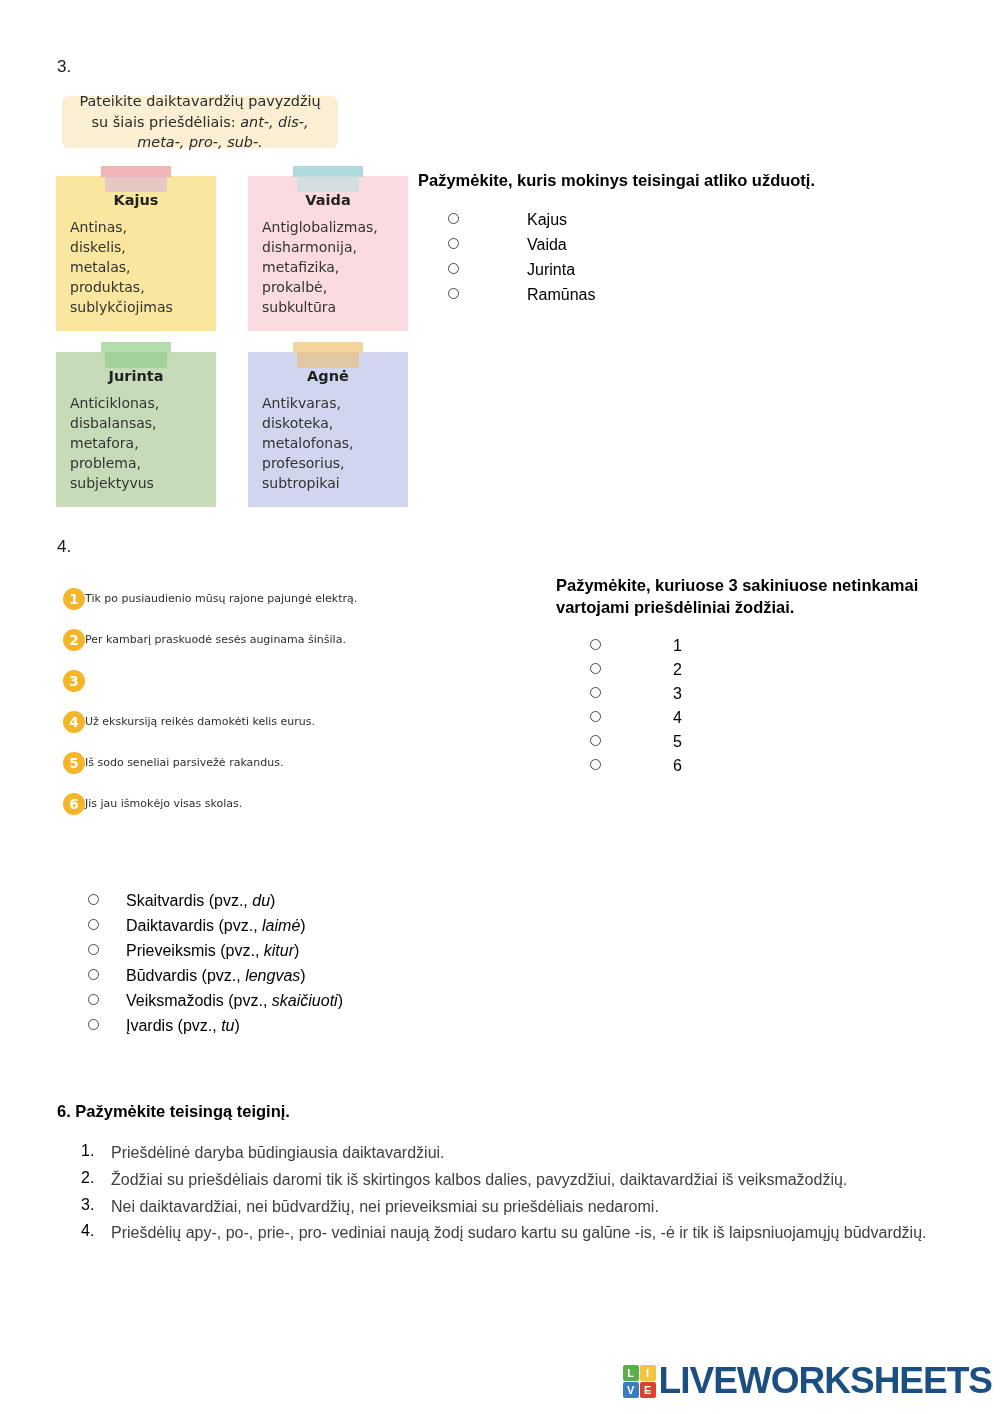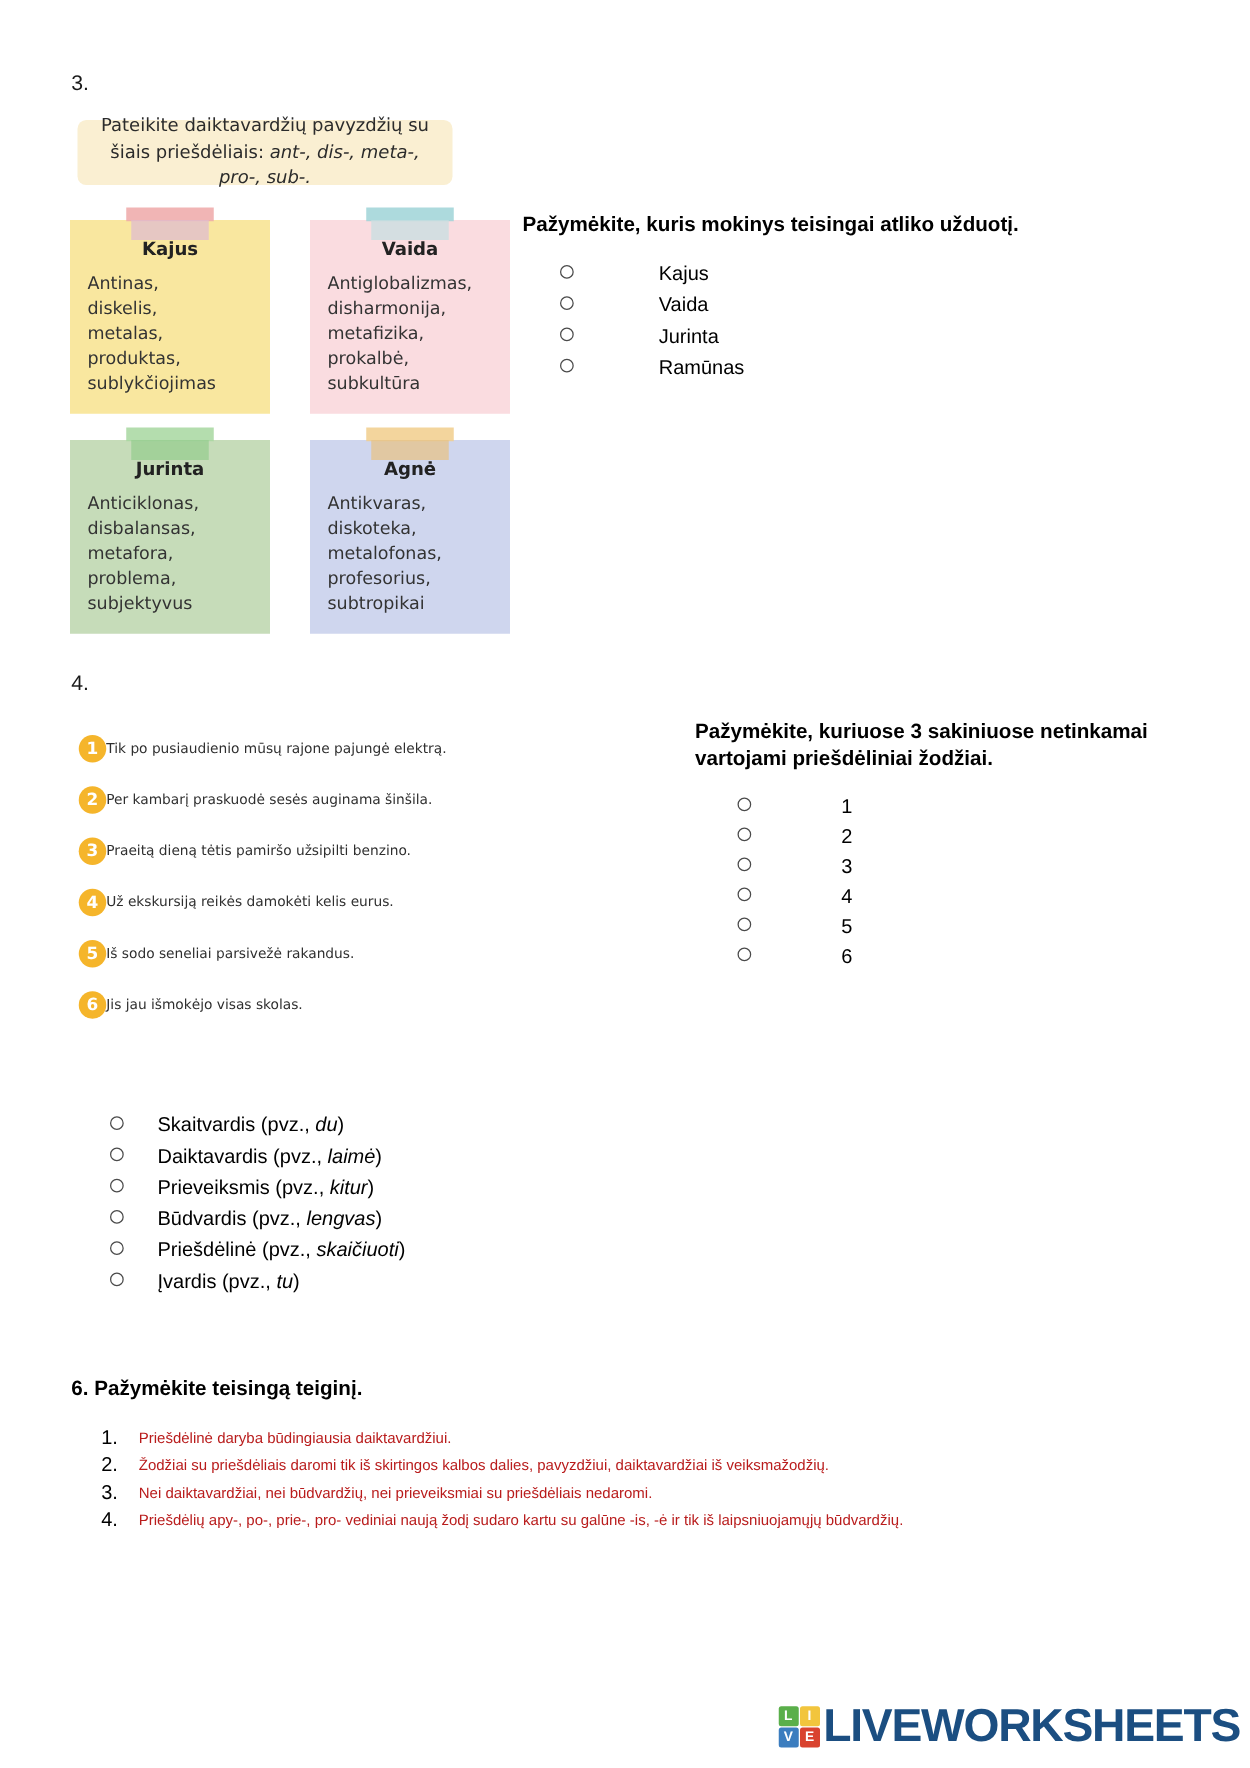--- a/index.html
+++ b/index.html
@@ -56,21 +56,21 @@
   }
 
   
   #sec3 { position: absolute; left: 0; top: 0; width: 1000px; }
   #sec3 .num { position: absolute; left: 57px; top: 57px; }
 
   .instr-box {
     position: absolute;
     left: 62px;
     top: 96px;
-    width: 300px;
+    width: 276px;
     height: 52px;
     background: #FAEFD2;
     border-radius: 7px;
     display: flex;
     align-items: center;
     justify-content: center;
     text-align: center;
     box-sizing: border-box;
     padding: 0 14px;
   }
@@ -186,23 +186,23 @@
     margin-bottom: 4px;
   }
   .stmt-num {
     width: 30px;
     flex: 0 0 auto;
     margin-left: 24px;
     font-size: 16px;
     color: #000;
   }
   .stmt-text {
-    font-size: 12px;
+    font-size: 16px;
     line-height: 1.42;
-    color: #b91c1c;
+    color: #404040;
     max-width: 838px;
   }
 
   
   #logo {
     position: absolute;
     right: 8px;
     bottom: 12px;
     display: flex;
     align-items: center;
@@ -334,21 +334,20 @@
       <div class="sent-row">
         <span class="badge">1</span>
         <span class="sent-text">Tik po pusiaudienio mūsų rajone pajungė elektrą.</span>
       </div>
       <div class="sent-row">
         <span class="badge">2</span>
         <span class="sent-text">Per kambarį praskuodė sesės auginama šinšila.</span>
       </div>
       <div class="sent-row">
         <span class="badge">3</span>
-        <span class="sent-text">Praeitą dieną tėtis pamiršo užsipilti benzino.</span>
       </div>
       <div class="sent-row">
         <span class="badge">4</span>
         <span class="sent-text">Už ekskursiją reikės damokėti kelis eurus.</span>
       </div>
       <div class="sent-row">
         <span class="badge">5</span>
         <span class="sent-text">Iš sodo seneliai parsivežė rakandus.</span>
       </div>
       <div class="sent-row">
@@ -401,21 +400,21 @@
       <div class="opt-row">
         <span class="radio"></span>
         <span class="opt-label"><span>Prieveiksmis (pvz., </span><i>kitur</i><span>)</span></span>
       </div>
       <div class="opt-row">
         <span class="radio"></span>
         <span class="opt-label"><span>Būdvardis (pvz., </span><i>lengvas</i><span>)</span></span>
       </div>
       <div class="opt-row">
         <span class="radio"></span>
-        <span class="opt-label"><span>Priešdėlinė (pvz., </span><i>skaičiuoti</i><span>)</span></span>
+        <span class="opt-label"><span>Veiksmažodis (pvz., </span><i>skaičiuoti</i><span>)</span></span>
       </div>
       <div class="opt-row">
         <span class="radio"></span>
         <span class="opt-label"><span>Įvardis (pvz., </span><i>tu</i><span>)</span></span>
       </div>
     </div>
   </div>
 
   <div id="sec6">
     <div class="bold-head">6. Pažymėkite teisingą teiginį.</div>

